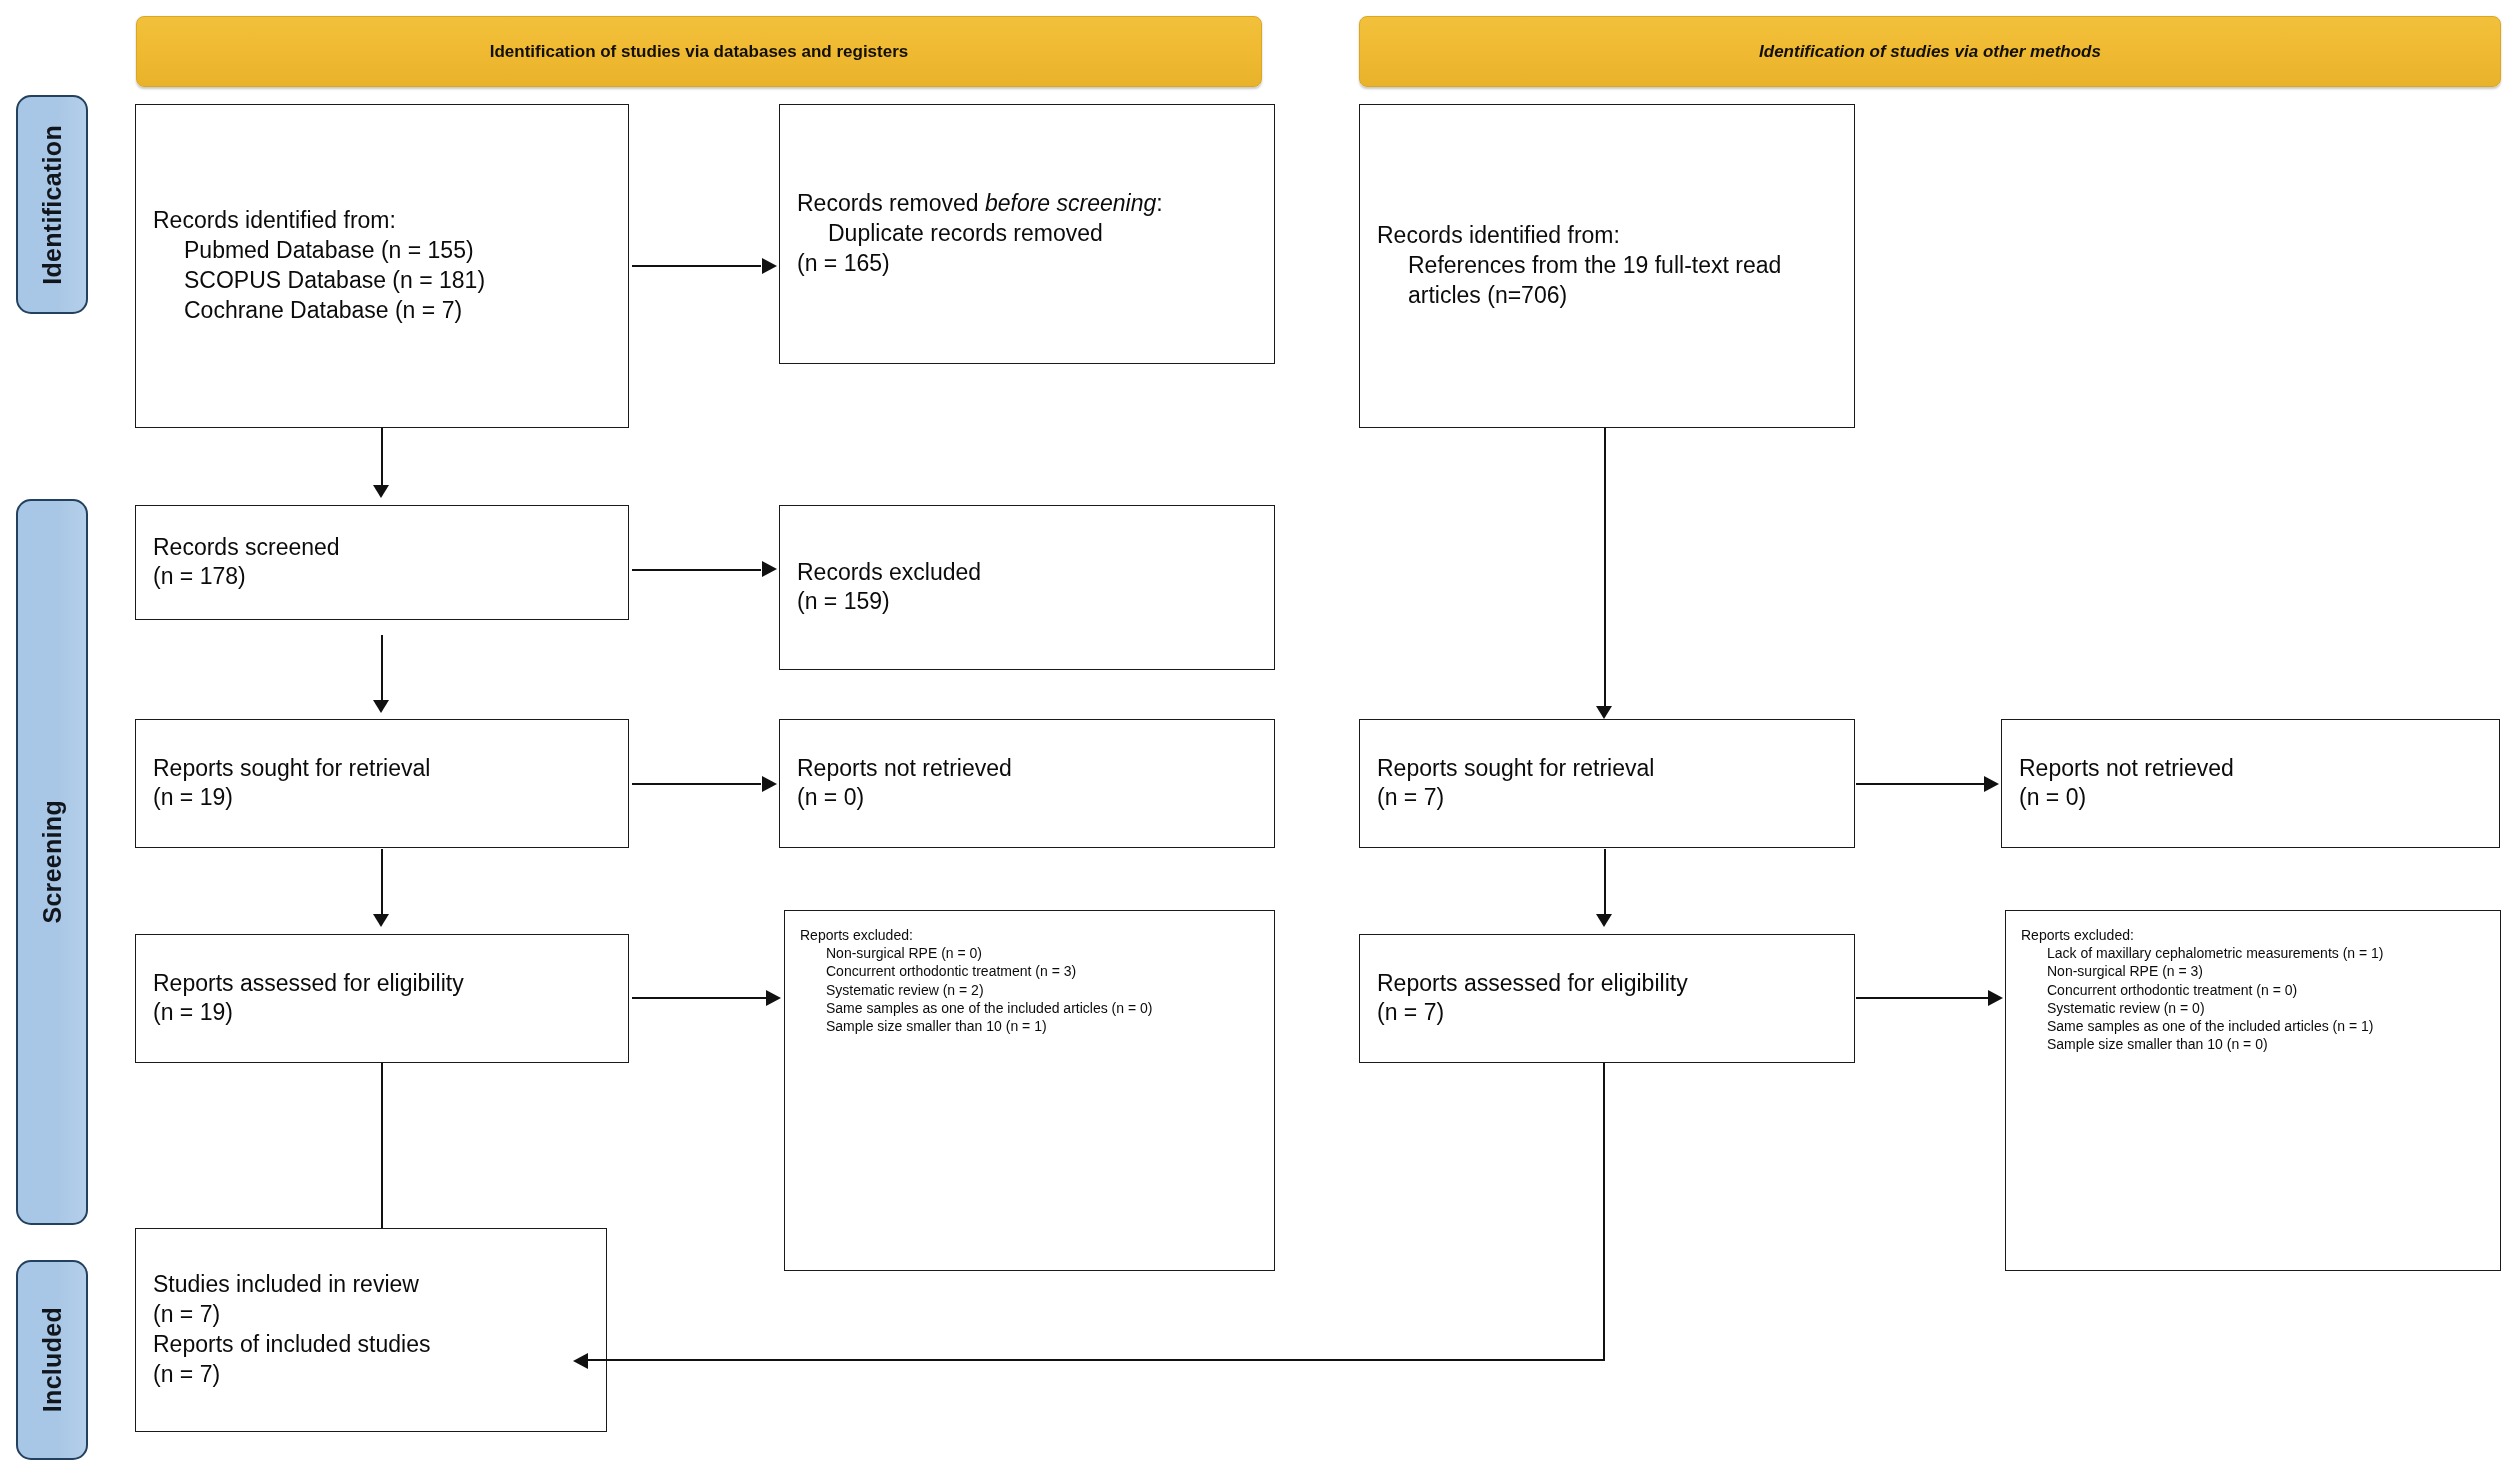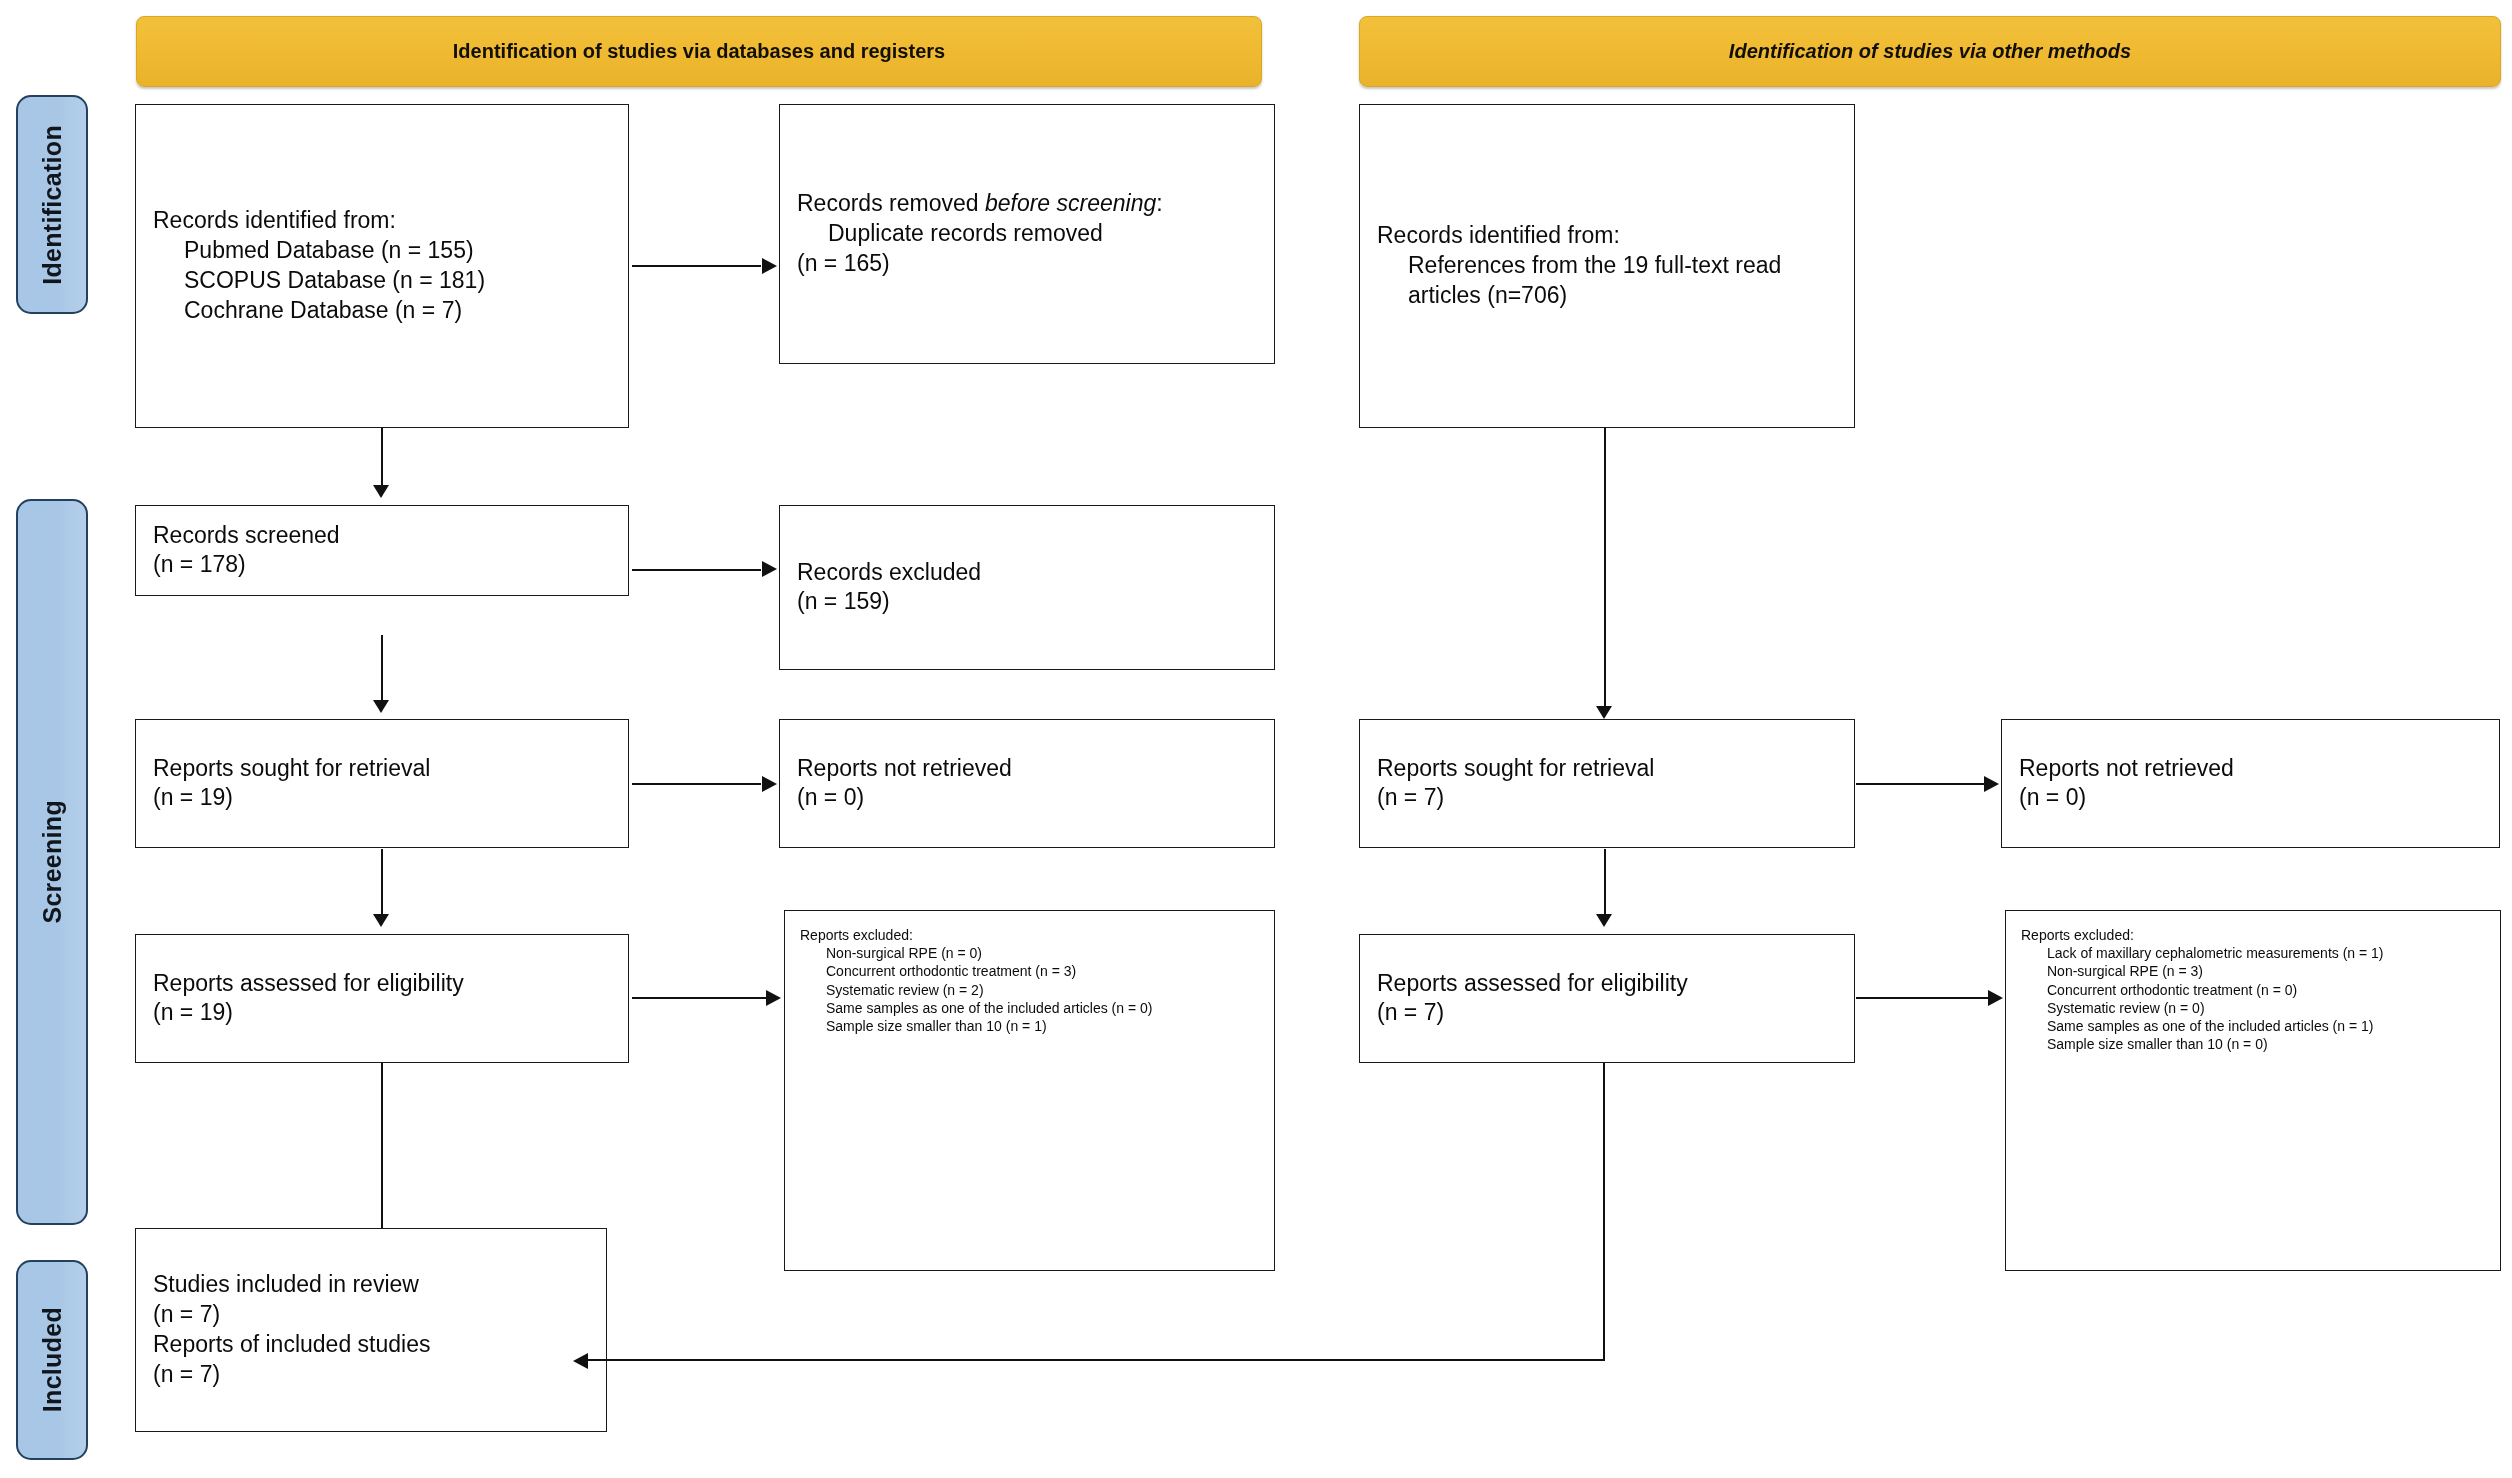--- a/index.html
+++ b/index.html
@@ -44,21 +44,21 @@
     background:linear-gradient(to bottom,#f2c03c 0%, #f0bb32 45%, #e8b22b 100%);
     border:1.1px solid #d9a81f;
     border-radius:8px;
     display:flex;
     align-items:center;
     justify-content:center;
     box-shadow:0 1.7px 2.3px rgba(0,0,0,.22);
   }
   .banner .banner-text{
     font-weight:bold;
-    font-size:20px;
+    font-size:17px;
     color:#120f05;
     text-align:center;
     white-space:nowrap;
   }
 
   
   .fbox{
     position:absolute;
     box-sizing:border-box;
     background:#ffffff;
@@ -158,21 +158,21 @@
       <div>(n = 165)</div>
     </div>
   </div>
 
   <div class="hline" style="left:632px; top:265px; width:129px;"></div>
   <div class="arrow-right" style="left:762px; top:258px;"></div>
 
   <div class="vline" style="left:381px; top:428px; height:60px;"></div>
   <div class="arrow-down" style="left:373px; top:485px;"></div>
 
-  <div class="fbox vcenter" style="left:135px; top:505px; width:494px; height:91px;">
+  <div class="fbox vcenter" style="left:135px; top:505px; width:494px; height:115px;">
     <div class="fbox-inner">
       <div>Records screened</div>
       <div>(n = 178)</div>
     </div>
   </div>
 
   <div class="fbox vcenter" style="left:779px; top:505px; width:496px; height:165px;">
     <div class="fbox-inner">
       <div>Records excluded</div>
       <div>(n = 159)</div>

